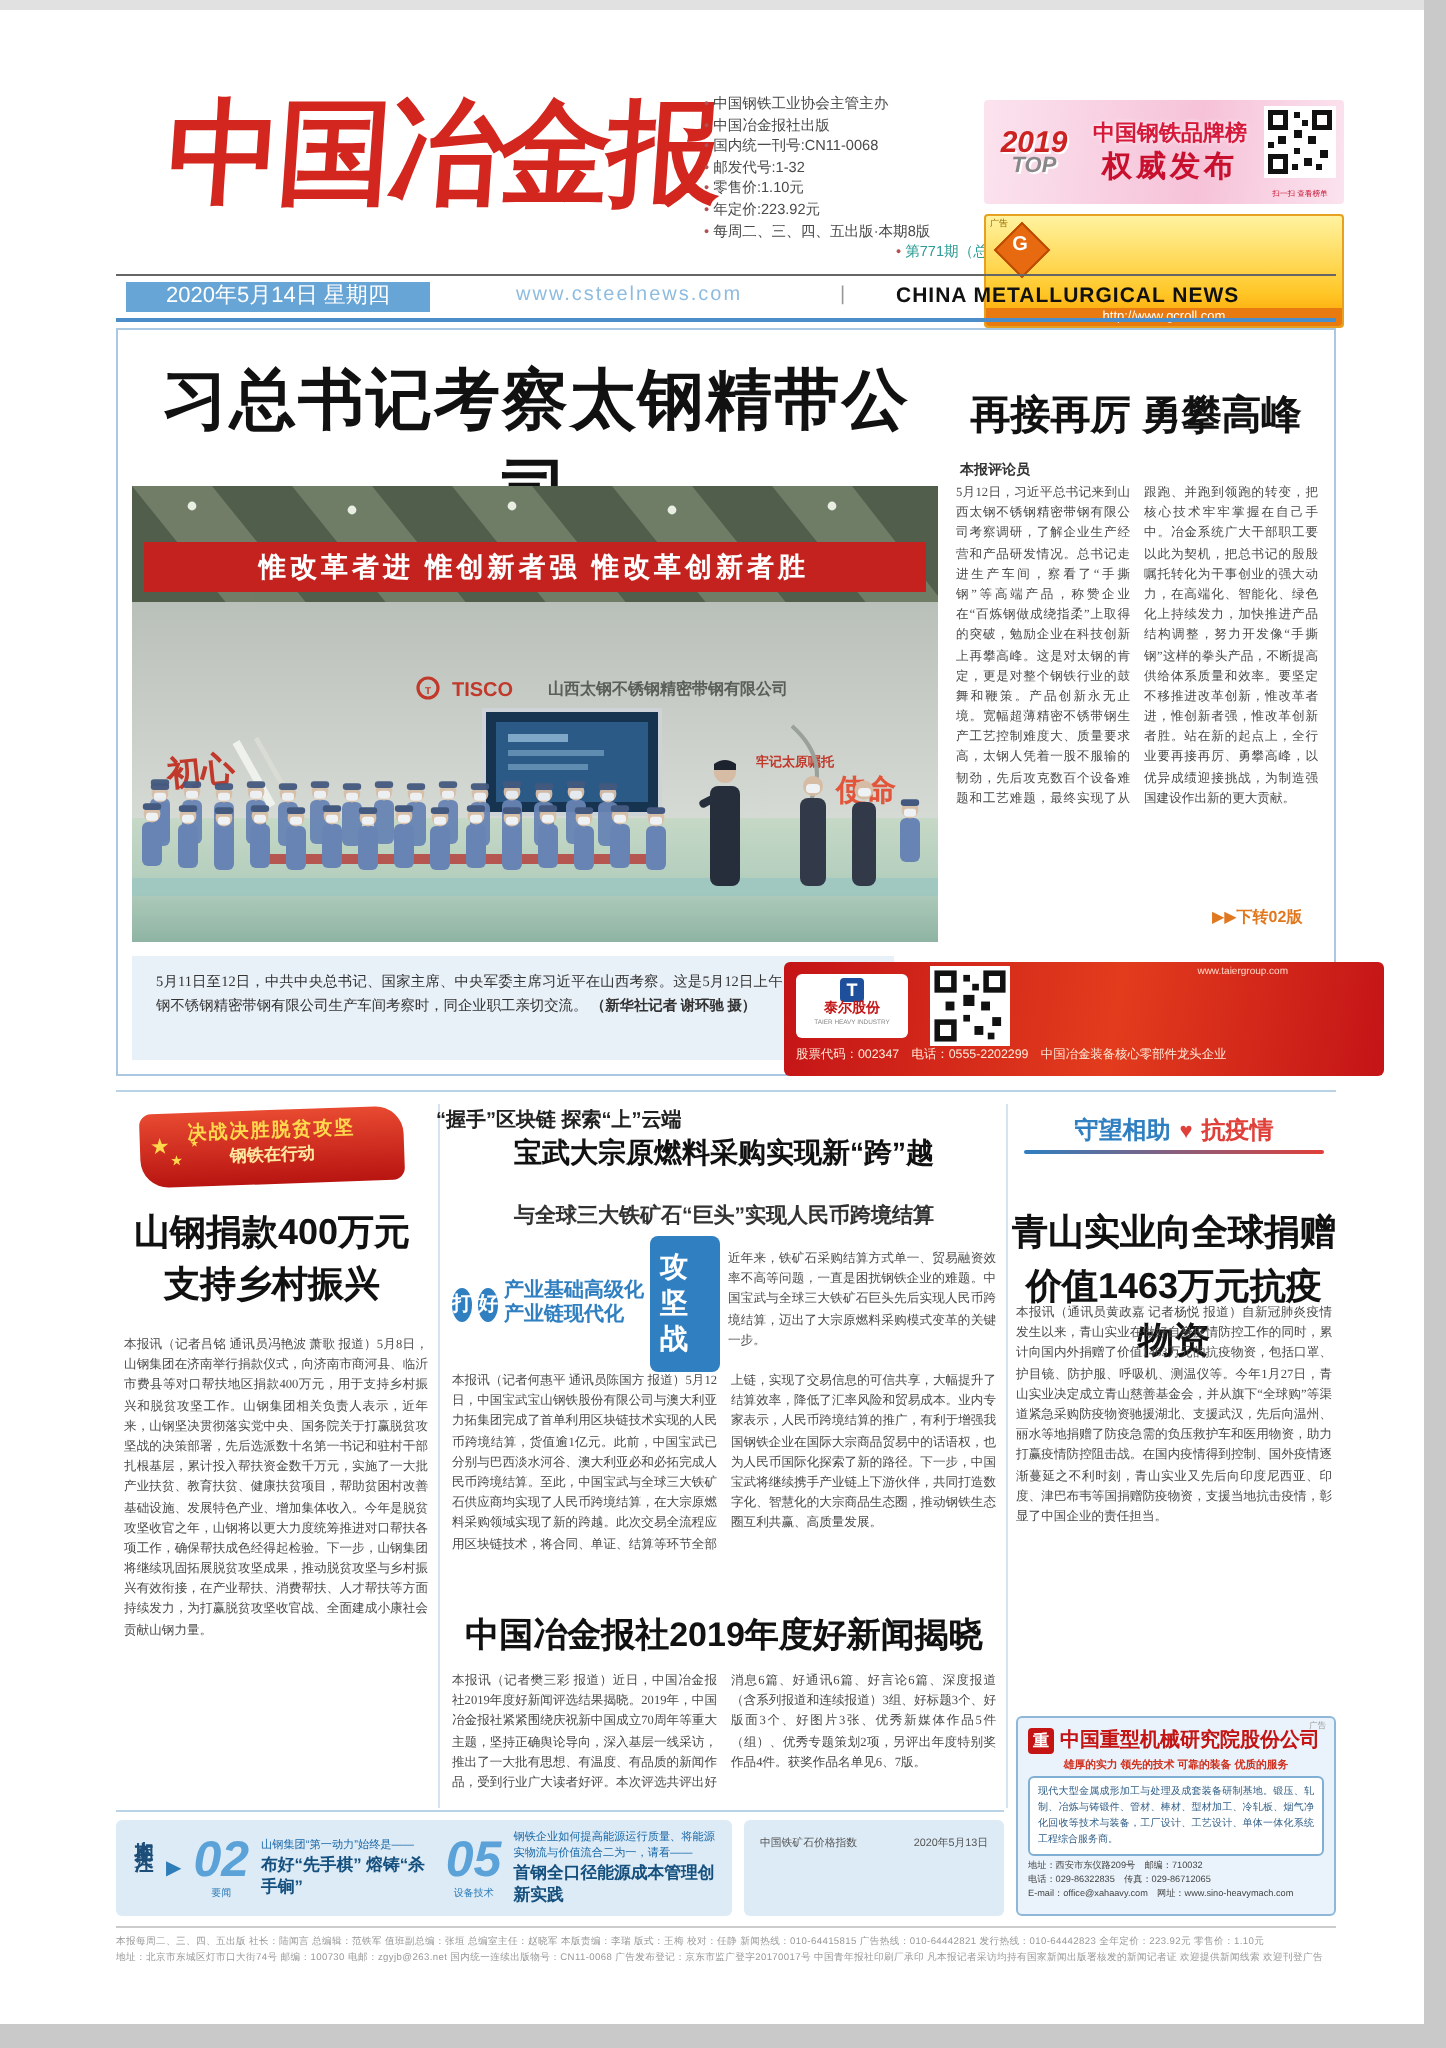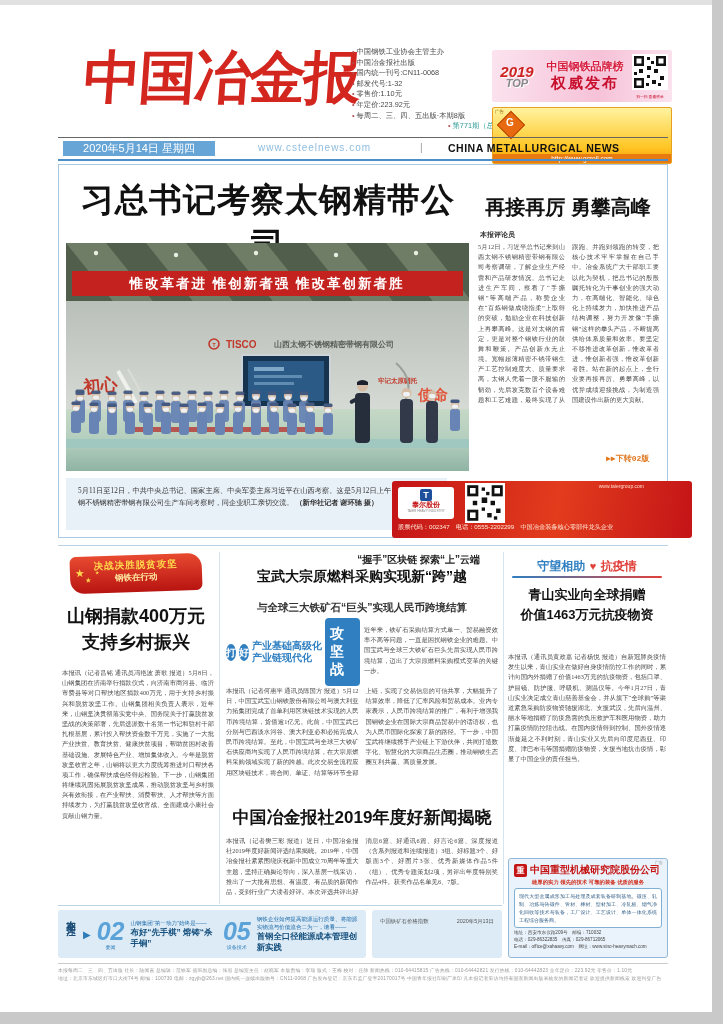--- a/index.html
+++ b/index.html
@@ -32,21 +32,21 @@
   .badge-pill{color:#2f7fc1;font-weight:900;font-size:10px;line-height:12.5px;white-space:nowrap;}
   .badge-block{background:#2f7fc1;color:#fff;font-weight:900;font-size:14px;
       border-radius:4px;padding:7px 5px;letter-spacing:1px;}
   .focus-box{background:#dcebf6;border-radius:3px;}
   .vlabel{writing-mode:vertical-rl;font-size:9.5px;font-weight:900;color:#1d4e79;letter-spacing:2px;}
   .num-big{font-size:25px;font-weight:900;font-style:italic;color:#5aa2d8;line-height:1;}
   .focus-kicker{font-size:5.6px;color:#1a68a8;line-height:1.35;}
   .focus-title{font-size:8.4px;font-weight:900;color:#16507e;line-height:1.25;}
   .cnhi{background:#eaf3fb;border:1px solid #8fb8d8;border-radius:3px;}
   .footer-line{font-size:4.8px;color:#999;white-space:nowrap;overflow:hidden;letter-spacing:.2px;}
-  .jump{color:#e07820;font-weight:900;font-size:8px;font-family:Liberation Mono, monospace;}
+  .jump{color:#e07820;font-weight:900;font-size:8px;}
   svg text{font-family:"Liberation Sans","DejaVu Sans",sans-serif;}
 </style>
 </head>
 <body>
 
 <div class="abs scanband" style="left:712px;top:0;width:11px;height:1024px;"></div>
 <div class="abs scanband" style="left:0;top:1012px;width:723px;height:12px;"></div>
 <div class="abs scanband" style="left:0;top:0;width:712px;height:5px;opacity:.55;"></div>
 
 <div class="abs masthead-title" style="left:84px;top:48px;">中国冶金报</div>
@@ -278,21 +278,21 @@
   <div style="position:absolute;left:25px;top:13px;color:#ffd84d;font-size:5px;">★</div>
   <div style="font-size:9.5px;font-weight:900;letter-spacing:1px;">决战决胜脱贫攻坚</div>
   <div style="font-size:8.5px;font-weight:900;color:#ffe9a0;">钢铁在行动</div>
 </div>
 <div class="abs hed" style="left:60px;top:603px;width:152px;text-align:center;font-size:18px;line-height:1.45;">
   <div>山钢捐款400万元</div>
   <div>支持乡村振兴</div>
 </div>
 <div class="abs body-txt" style="left:62px;top:668px;width:152px;height:236px;">本报讯（记者吕铭 通讯员冯艳波 萧歌 报道）5月8日，山钢集团在济南举行捐款仪式，向济南市商河县、临沂市费县等对口帮扶地区捐款400万元，用于支持乡村振兴和脱贫攻坚工作。山钢集团相关负责人表示，近年来，山钢坚决贯彻落实党中央、国务院关于打赢脱贫攻坚战的决策部署，先后选派数十名第一书记和驻村干部扎根基层，累计投入帮扶资金数千万元，实施了一大批产业扶贫、教育扶贫、健康扶贫项目，帮助贫困村改善基础设施、发展特色产业、增加集体收入。今年是脱贫攻坚收官之年，山钢将以更大力度统筹推进对口帮扶各项工作，确保帮扶成色经得起检验。下一步，山钢集团将继续巩固拓展脱贫攻坚成果，推动脱贫攻坚与乡村振兴有效衔接，在产业帮扶、消费帮扶、人才帮扶等方面持续发力，为打赢脱贫攻坚收官战、全面建成小康社会贡献山钢力量。</div>
 
-<div class="abs" style="left:208px;top:553px;width:272px;text-align:right;font-size:10px;font-weight:700;color:#222;">“握手”区块链 探索“上”云端</div>
+<div class="abs" style="left:218px;top:553px;width:272px;text-align:left;font-size:10px;font-weight:700;color:#222;">“握手”区块链 探索“上”云端</div>
 <div class="abs hed" style="left:222px;top:568px;width:280px;text-align:center;font-size:14px;">宝武大宗原燃料采购实现新“跨”越</div>
 <div class="abs" style="left:226px;top:601px;width:272px;text-align:center;font-size:10.5px;font-weight:700;color:#333;">与全球三大铁矿石“巨头”实现人民币跨境结算</div>
 
 <div class="abs" style="left:226px;top:627px;width:134px;height:50px;display:flex;align-items:center;gap:3px;">
   <span class="badge-circle">打</span>
   <span class="badge-circle">好</span>
   <span style="display:inline-block;">
     <div class="badge-pill">产业基础高级化</div>
     <div class="badge-pill">产业链现代化</div>
   </span>
@@ -303,21 +303,21 @@
 
 <div class="abs hed" style="left:222px;top:806px;width:280px;text-align:center;font-size:17px;">中国冶金报社2019年度好新闻揭晓</div>
 <div class="abs body-txt cols2" style="left:226px;top:836px;width:272px;height:66px;">本报讯（记者樊三彩 报道）近日，中国冶金报社2019年度好新闻评选结果揭晓。2019年，中国冶金报社紧紧围绕庆祝新中国成立70周年等重大主题，坚持正确舆论导向，深入基层一线采访，推出了一大批有思想、有温度、有品质的新闻作品，受到行业广大读者好评。本次评选共评出好消息6篇、好通讯6篇、好言论6篇、深度报道（含系列报道和连续报道）3组、好标题3个、好版面3个、好图片3张、优秀新媒体作品5件（组）、优秀专题策划2项，另评出年度特别奖作品4件。获奖作品名单见6、7版。</div>
 
 <div class="abs" style="left:512px;top:556px;width:150px;text-align:center;">
   <span style="font-size:12px;font-weight:900;color:#2f7fc1;">守望相助</span>
   <span style="color:#e0403a;font-size:11px;">♥</span>
   <span style="font-size:12px;font-weight:900;color:#e0403a;">抗疫情</span>
   <div style="height:2px;background:linear-gradient(90deg,#2f7fc1,#e0403a);border-radius:2px;margin-top:1px;"></div>
 </div>
-<div class="abs hed" style="left:506px;top:585px;width:162px;text-align:center;font-size:13px;line-height:1.5;">
+<div class="abs hed" style="left:506px;top:603px;width:162px;text-align:center;font-size:18px;line-height:1.5;">
   <div>青山实业向全球捐赠</div>
   <div>价值1463万元抗疫物资</div>
 </div>
 <div class="abs body-txt" style="left:508px;top:652px;width:158px;height:200px;">本报讯（通讯员黄政嘉 记者杨悦 报道）自新冠肺炎疫情发生以来，青山实业在做好自身疫情防控工作的同时，累计向国内外捐赠了价值1463万元的抗疫物资，包括口罩、护目镜、防护服、呼吸机、测温仪等。今年1月27日，青山实业决定成立青山慈善基金会，并从旗下“全球购”等渠道紧急采购防疫物资驰援湖北、支援武汉，先后向温州、丽水等地捐赠了防疫急需的负压救护车和医用物资，助力打赢疫情防控阻击战。在国内疫情得到控制、国外疫情逐渐蔓延之不利时刻，青山实业又先后向印度尼西亚、印度、津巴布韦等国捐赠防疫物资，支援当地抗击疫情，彰显了中国企业的责任担当。</div>
 
 <div class="abs cnhi" style="left:508px;top:858px;width:160px;height:100px;box-sizing:border-box;padding:4px 5px;">
   <div style="position:absolute;right:4px;top:1px;font-size:4.2px;color:#999;">广告</div>
   <div style="display:flex;align-items:center;gap:3px;">
     <div style="width:13px;height:13px;background:#c41414;border-radius:2px;color:#fff;font-size:8px;font-weight:900;text-align:center;line-height:13px;">重</div>
     <div style="font-size:10px;font-weight:900;color:#c41414;white-space:nowrap;">中国重型机械研究院股份公司</div>

